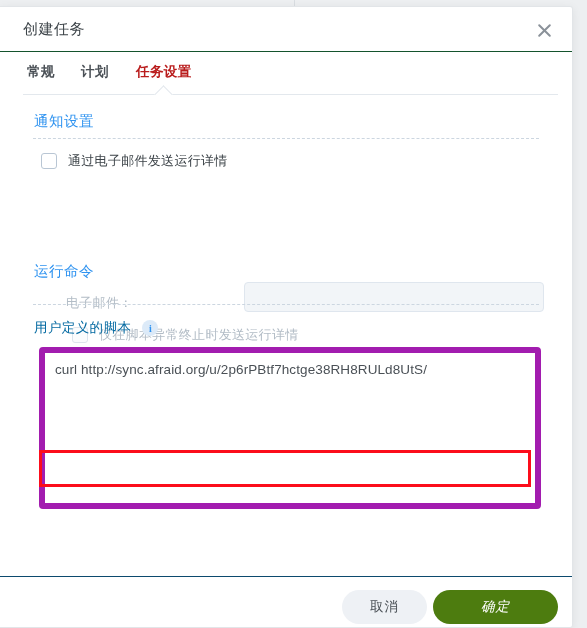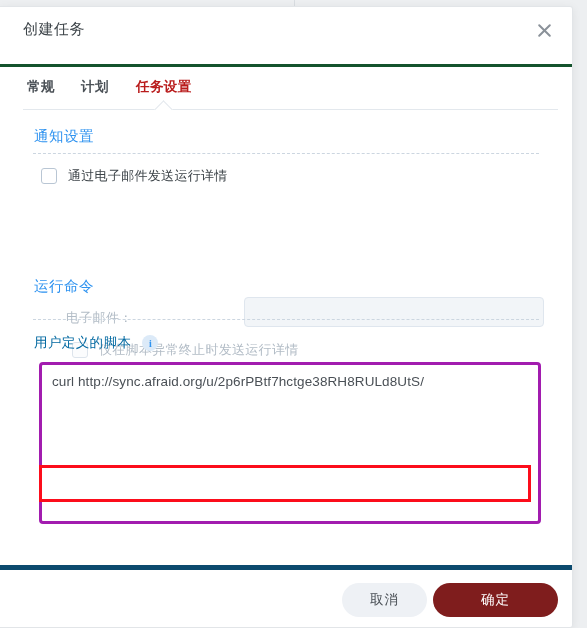--- a/index.html
+++ b/index.html
@@ -40,22 +40,22 @@
     border: 1px solid #e2e5e8;
     border-left: none;
     border-radius: 0 3px 3px 0;
     box-sizing: border-box;
     box-shadow: 0 2px 10px rgba(0,0,0,0.07);
   }
 
   
   .dlg-header {
     position: relative;
-    height: 60px;
-    border-bottom: 3px solid #14532d;
+    height: 45px;
+    border-bottom: 1px solid #14532d;
     box-sizing: border-box;
   }
   .dlg-title {
     position: absolute;
     left: 23px;
     top: 13px;
     font-size: 15px;
     color: #3e4category;
     color: #3d4449;
     letter-spacing: .5px;
@@ -231,21 +231,21 @@
     cursor: pointer;
   }
 
   
   .script-area {
     position: absolute;
     left: 31px;
     top: 252px;
     width: 502px;
     height: 162px;
-    border: 3px solid #a21caf;
+    border: 6px solid #a21caf;
     border-radius: 4px;
     box-sizing: border-box;
     background: #ffffff;
     padding: 7px 10px;
     font-family: "Liberation Sans", "DejaVu Sans", sans-serif;
     font-size: 13.5px;
     line-height: 20px;
     color: #4a5056;
     resize: none;
     outline: none;
@@ -264,22 +264,22 @@
     box-sizing: border-box;
     pointer-events: none;
   }
 
   
   .dlg-footer {
     position: absolute;
     left: 0;
     right: 0;
     bottom: 0;
-    height: 62px;
-    border-top: 5px solid #0c4a6e;
+    height: 51px;
+    border-top: 1px solid #0c4a6e;
     box-sizing: border-box;
   }
   .btn {
     position: absolute;
     top: 13px;
     height: 34px;
     border-radius: 17px;
     border: none;
     font-family: "Liberation Sans", "DejaVu Sans", sans-serif;
     font-size: 13.5px;
@@ -291,22 +291,23 @@
   }
   .btn-cancel {
     right: 145px;
     width: 85px;
     background: #eef1f5;
     color: #4a5056;
   }
   .btn-ok {
     right: 14px;
     width: 125px;
-    background: #7f1d1d;
+    background: #4d7c0f;
     color: #ffffff;
+    font-style: italic;
   }
 </style>
 </head>
 <body>
 
 <div class="page-backdrop">
   <div class="backdrop-col" style="left:294px;"></div>
 
 </div>
 

